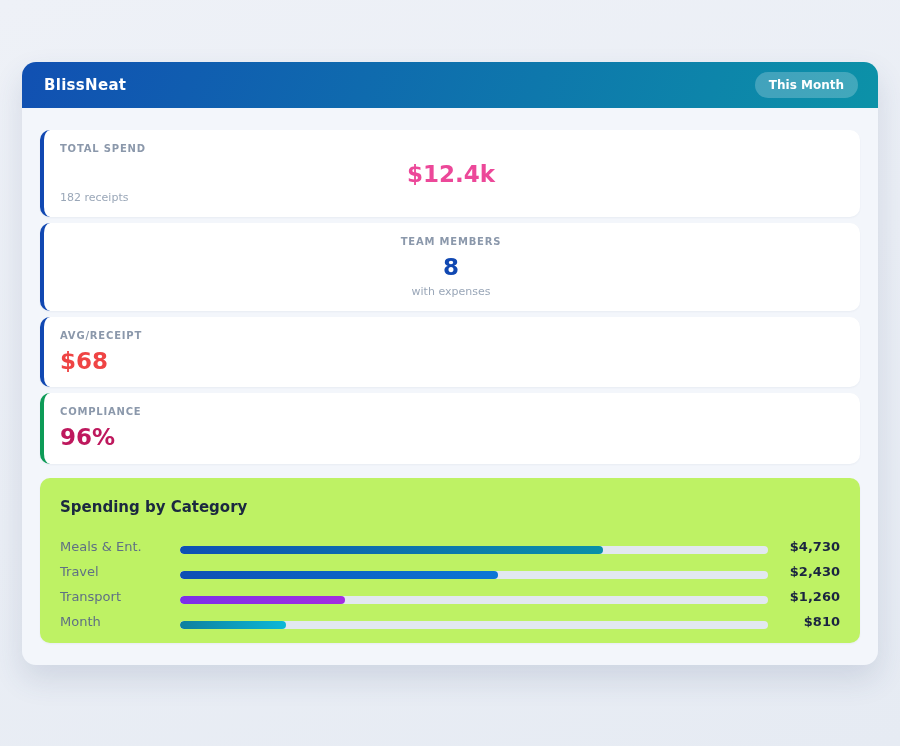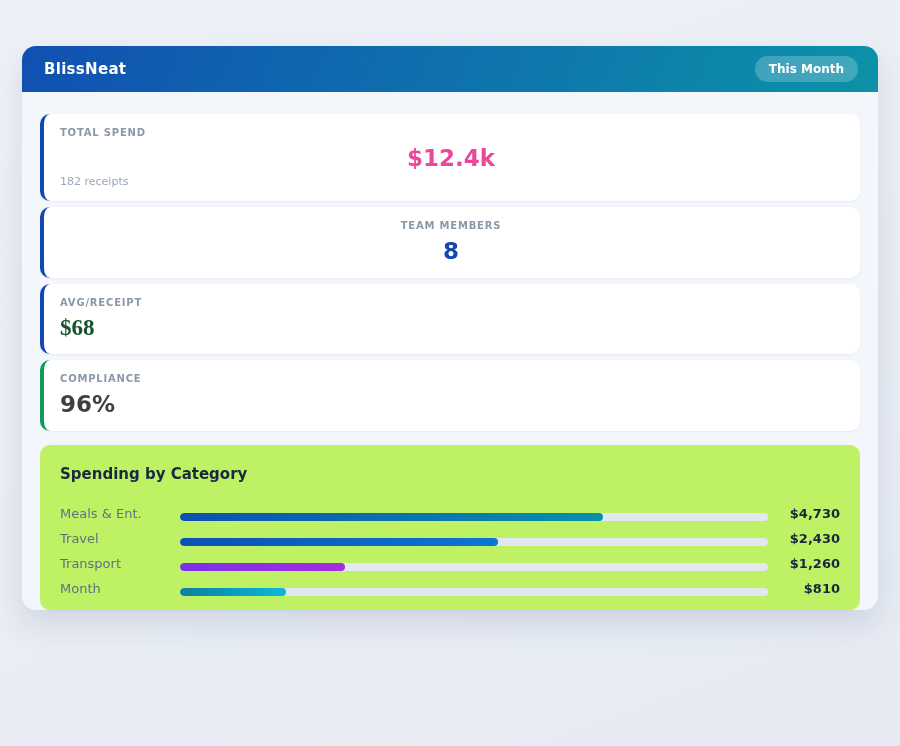--- a/index.html
+++ b/index.html
@@ -4,25 +4,26 @@
 <style>
   * { margin: 0; padding: 0; box-sizing: border-box; }
   html, body { width: 900px; height: 746px; }
   body {
     font-family: "DejaVu Sans", "Liberation Sans", sans-serif;
     background: linear-gradient(160deg, #eef1f7 0%, #e6ebf3 100%);
     overflow: hidden;
   }
   .app-window {
     position: absolute;
-    left: 22px; top: 46px;
+    left: 22px; top: 62px;
     width: 856px;
     border-radius: 14px;
     background: #f3f6fb;
     box-shadow: 0 14px 30px rgba(50, 70, 110, 0.14);
+    padding-bottom: 22px;
   }
   .app-header {
     height: 46px;
     border-radius: 14px 14px 0 0;
     display: flex;
     align-items: center;
     justify-content: space-between;
     padding: 0 20px 0 22px;
   }
   .app-title {
@@ -131,30 +132,31 @@
 
     <div class="stat-card" style="border-left-color: rgb(17, 72, 178);">
       <div class="stat-label">TOTAL SPEND</div>
       <div class="stat-value" style="color: #ec4899; text-align: center;">$12.4k</div>
       <div class="stat-sub">182 receipts</div>
     </div>
 
     <div class="stat-card" style="border-left-color: rgb(17, 72, 178); text-align: center;">
       <div class="stat-label">TEAM MEMBERS</div>
       <div class="stat-value" style="color: rgb(17, 72, 178);">8</div>
+      <div class="stat-sub">with expenses</div>
     </div>
 
     <div class="stat-card" style="border-left-color: rgb(17, 72, 178);">
       <div class="stat-label">AVG/RECEIPT</div>
-      <div class="stat-value" style="color: #14532d; font-family: Liberation Serif, serif;">$68</div>
+      <div class="stat-value" style="color: #ef4444;">$68</div>
     </div>
 
     <div class="stat-card" style="border-left-color: rgb(13, 155, 87);">
       <div class="stat-label">COMPLIANCE</div>
-      <div class="stat-value" style="color: #404040;">96%</div>
+      <div class="stat-value" style="color: #be185d;">96%</div>
     </div>
 
     <div class="spend-card">
       <div class="spend-title">Spending by Category</div>
 
       <div class="spend-row">
         <div class="spend-row-label">Meals &amp; Ent.</div>
         <div class="bar-track" style="background: rgb(226, 232, 240);">
             <div class="bar-fill" style="width: 72%; background: linear-gradient(90deg, rgb(13, 80, 180), rgb(10, 144, 168));"></div>
           </div>

